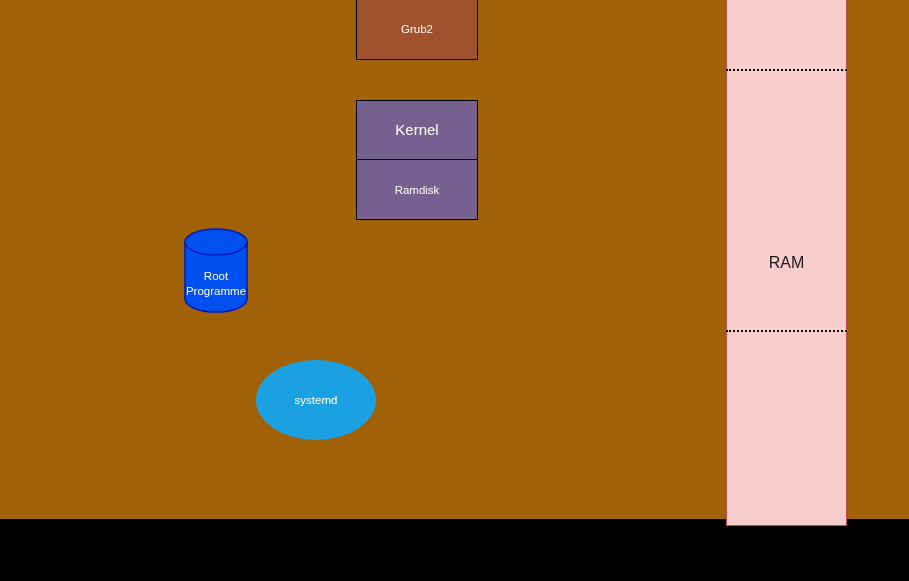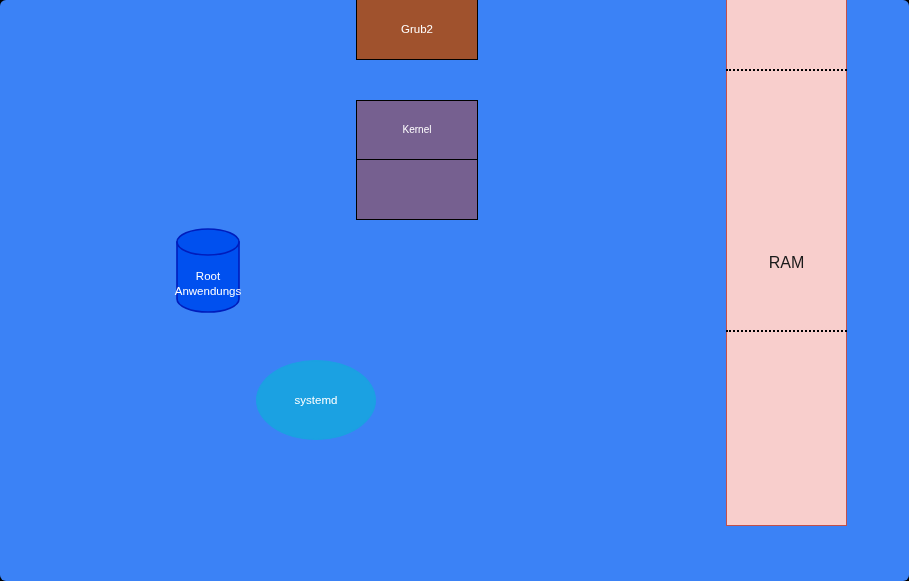--- a/index.html
+++ b/index.html
@@ -13,23 +13,22 @@
     position: relative;
     overflow: hidden;
     font-family: "Liberation Sans", sans-serif;
   }
 
   #canvas {
     position: absolute;
     left: 0;
     top: 0;
     width: 909px;
-    height: 581px;
-    background: #3b82f6;
-    border-radius: 6px;
+    height: 519px;
+    background: #a16207;
   }
 
   .node {
     position: absolute;
     box-sizing: border-box;
     display: flex;
     align-items: center;
     justify-content: center;
     text-align: center;
     line-height: 1.22;
@@ -58,35 +57,35 @@
     box-sizing: border-box;
     border: 1px solid #000000;
     background: #766090;
   }
   #kernel-node {
     left: 0px;
     top: 0px;
     width: 120px;
     height: 59px;
     color: #ffffff;
-    font-size: 10px;
+    font-size: 15px;
     border-bottom: 1px solid #000000;
   }
   #ramdisk-node {
     left: 0px;
     top: 60px;
     width: 120px;
     height: 59px;
     color: #ffffff;
     font-size: 11.5px;
   }
 
   
   #root-partition-node {
-    left: 176px;
+    left: 184px;
     top: 228px;
     width: 64px;
     height: 85px;
     justify-content: center;
   }
   #root-partition-node svg {
     position: absolute;
     left: 0;
     top: 0;
   }
@@ -177,30 +176,33 @@
 <div id="canvas">
 
   <div class="node" id="grub2-node">
     <span>Grub2</span>
   </div>
 
   <div id="kernel-ramdisk-group">
     <div class="node" id="kernel-node">
       <span>Kernel</span>
     </div>
+    <div class="node" id="ramdisk-node">
+      <span>Ramdisk</span>
+    </div>
   </div>
 
   <div class="node" id="root-partition-node">
     <svg width="64" height="85" viewBox="0 0 64 85">
       <path d="M1,14 L1,71 A31,13 0 0 0 63,71 L63,14 Z" fill="#0050EF" stroke="#001DBC" stroke-width="1.6"></path>
       <ellipse cx="32" cy="14" rx="31" ry="13" fill="#0050EF" stroke="#001DBC" stroke-width="1.6"></ellipse>
     </svg>
     <div id="root-partition-label">
       <div>Root</div>
-      <div>Anwendungs</div>
+      <div>Programme</div>
     </div>
   </div>
 
   <div class="node" id="systemd-node">
     <span>systemd</span>
   </div>
 
 
   <div class="node" id="ram-node">
     <span>RAM</span>

